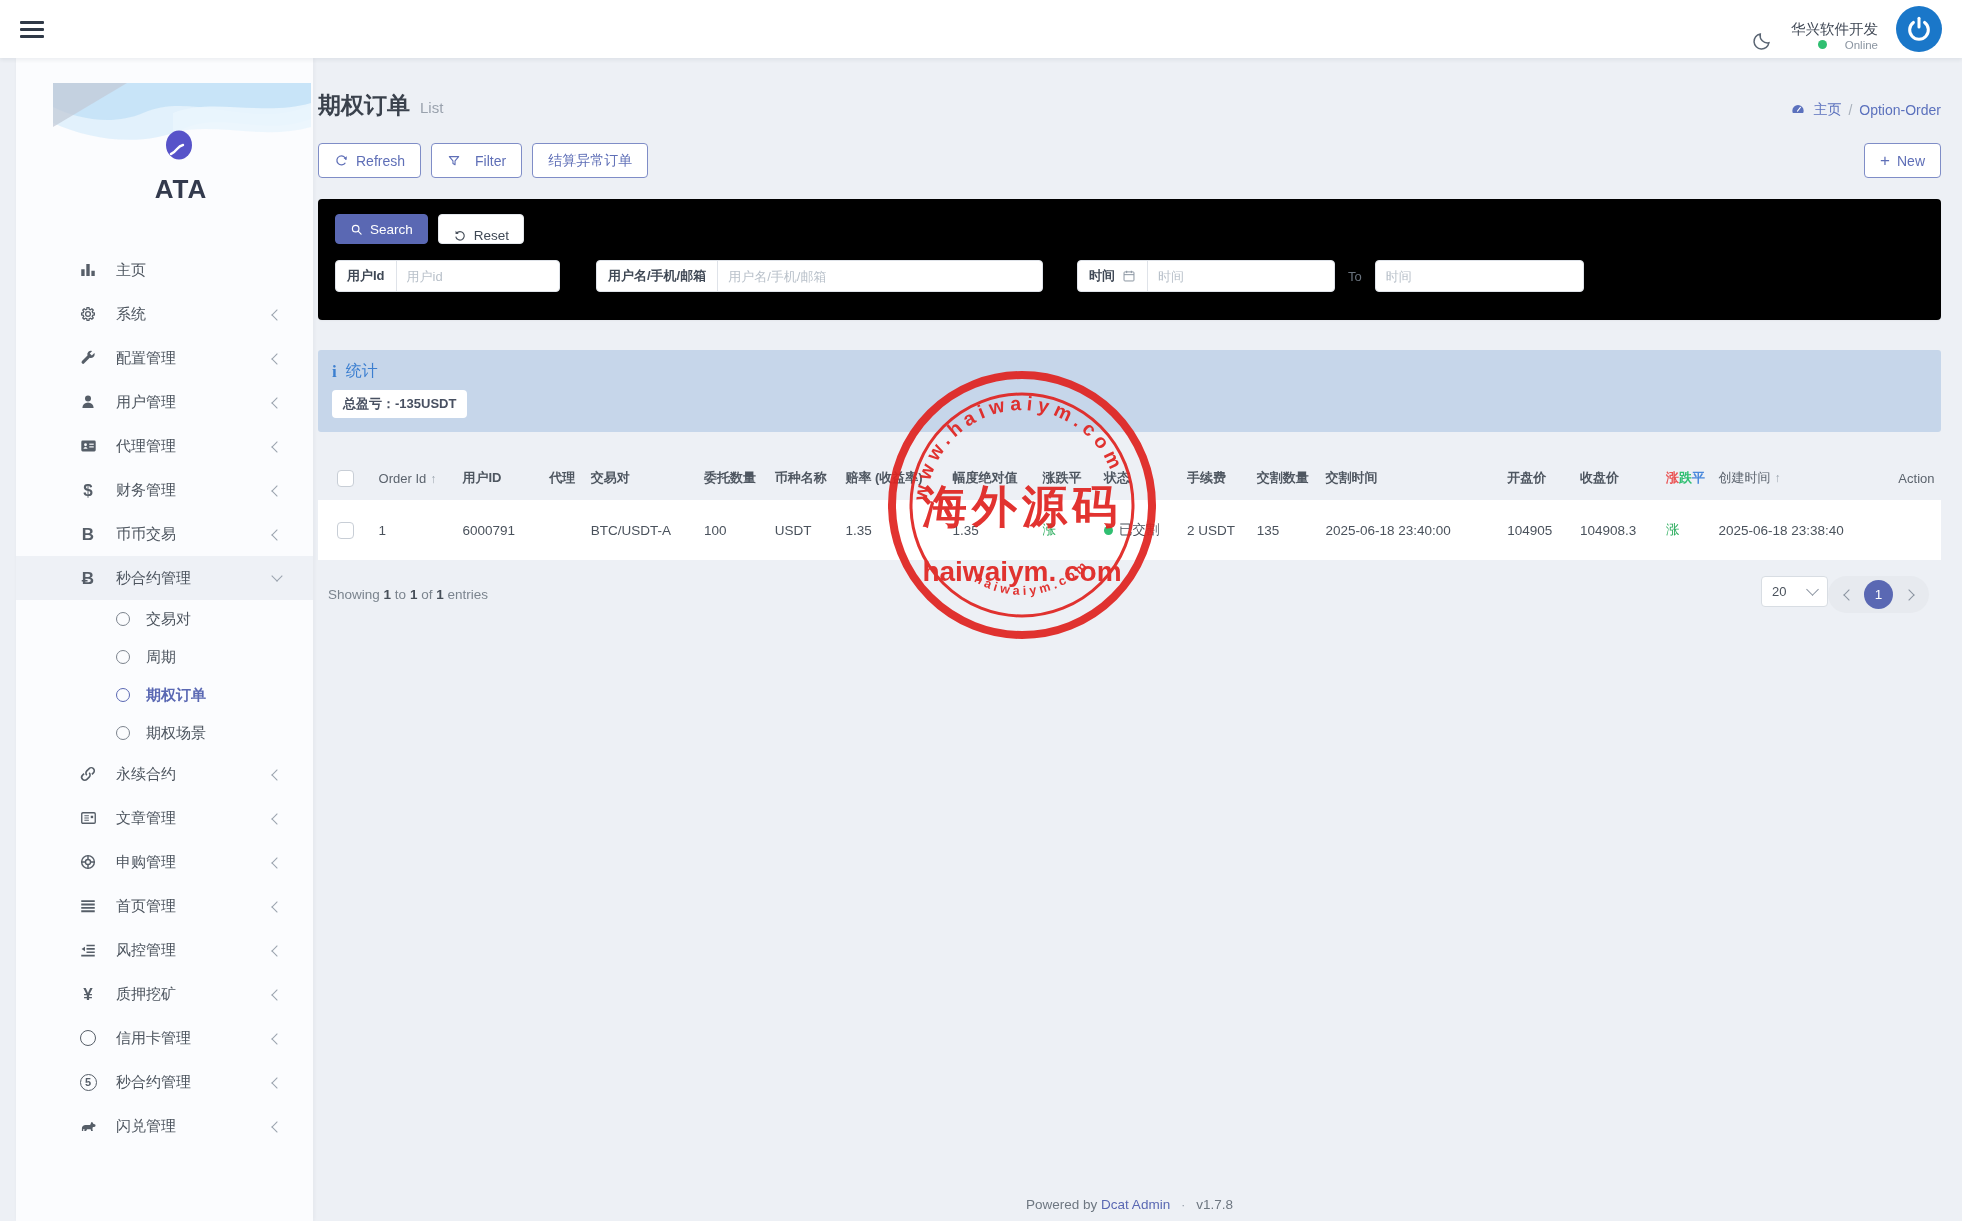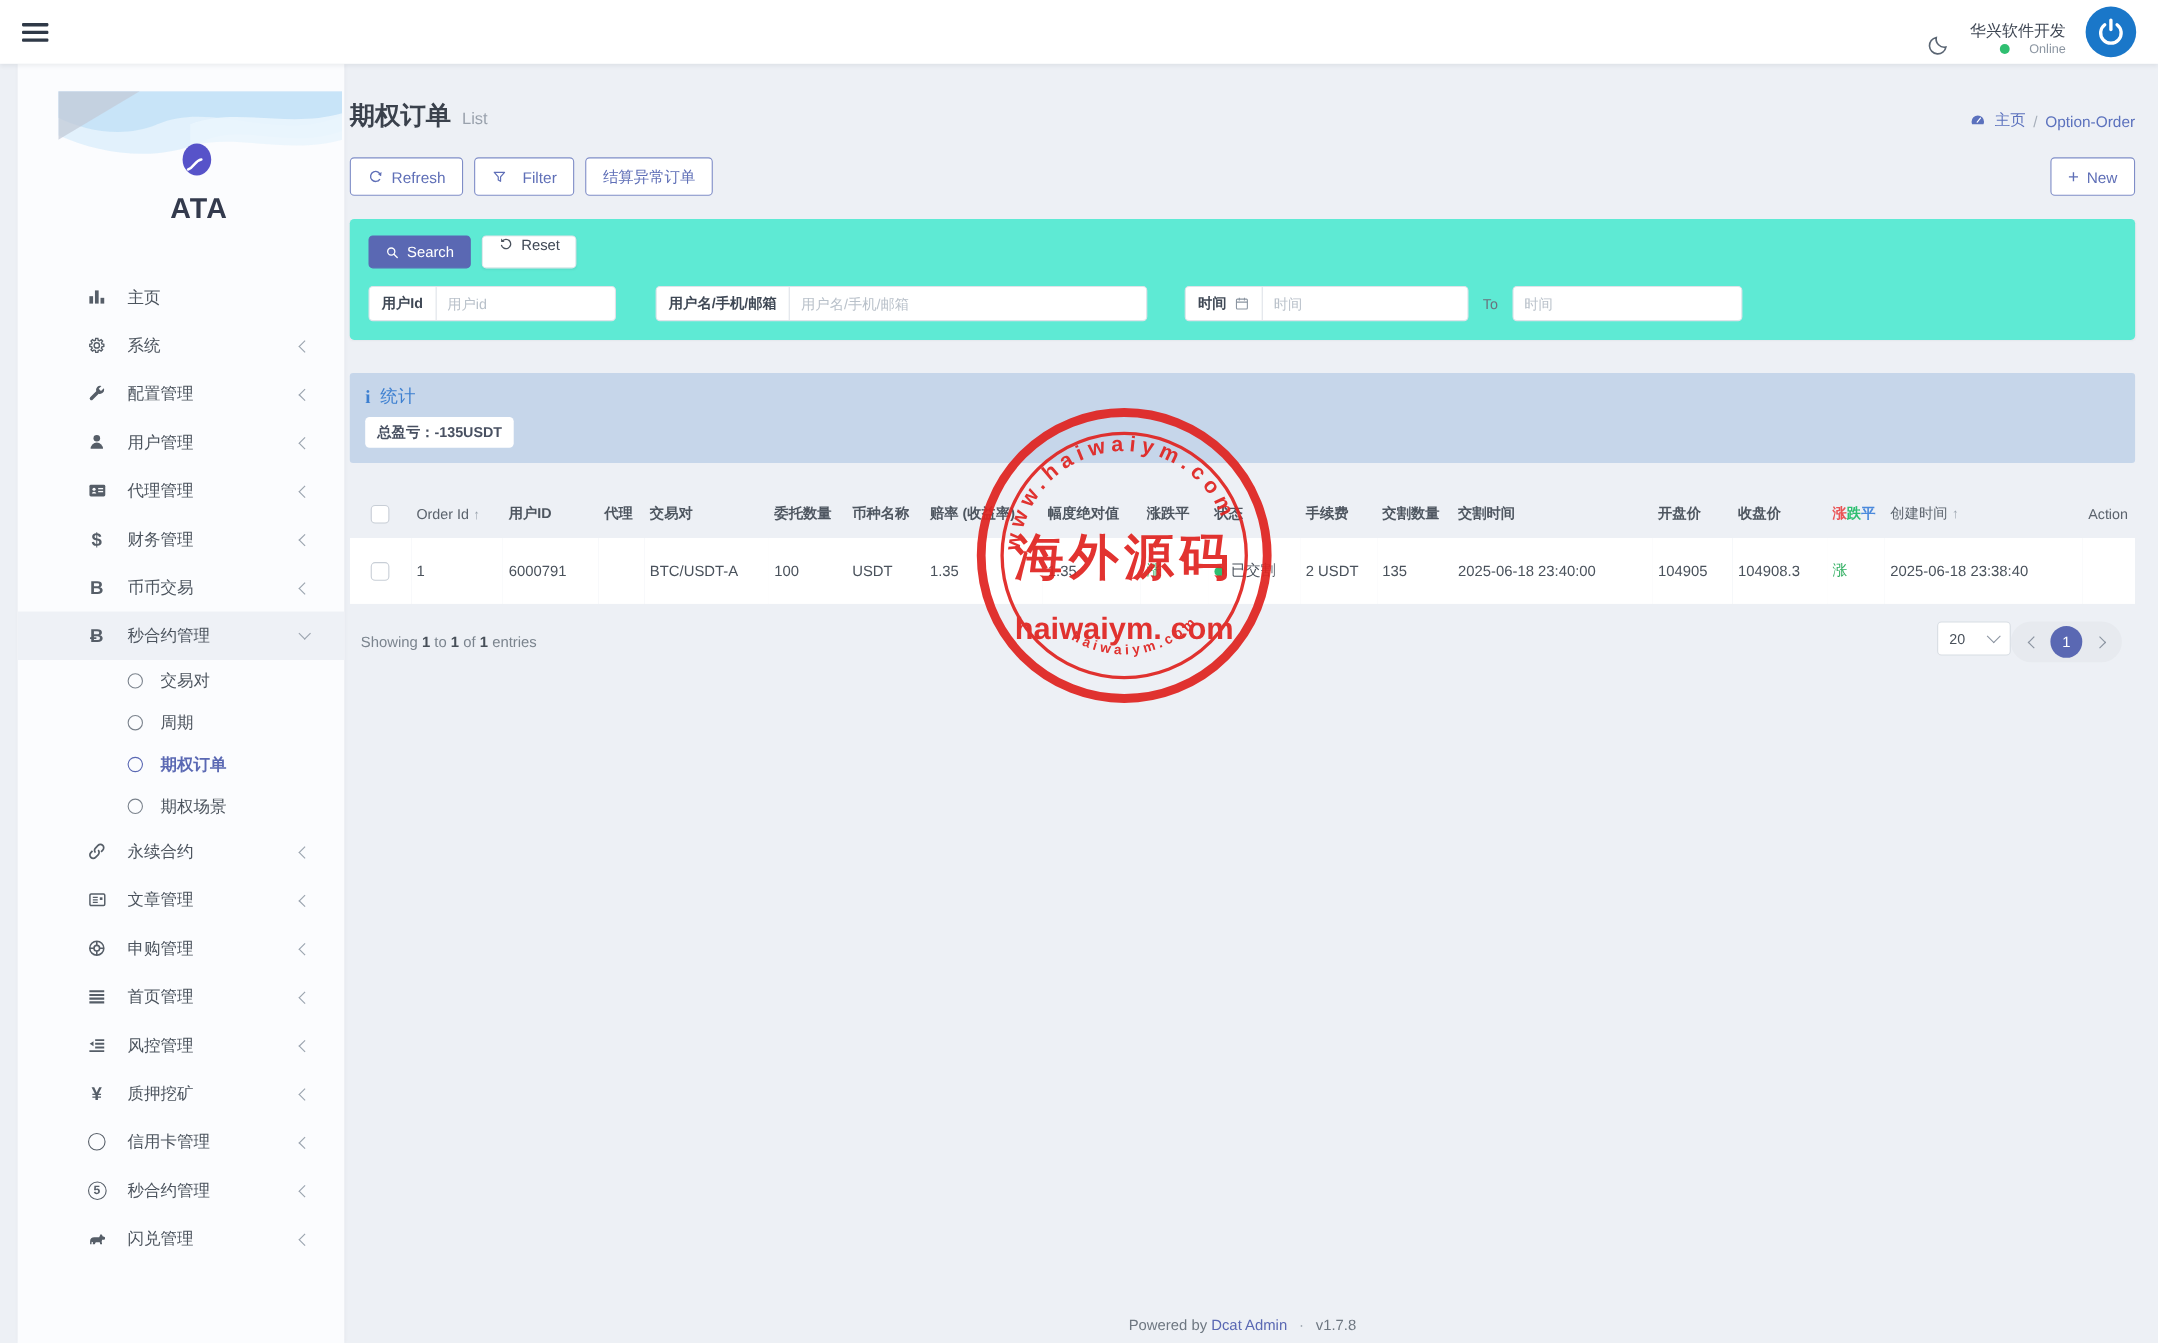--- a/index.html
+++ b/index.html
@@ -46,25 +46,25 @@
   .content{position:absolute;left:297px;top:58px;right:0;bottom:0;padding:0 21px;box-sizing:border-box}
   .page-head{display:flex;justify-content:space-between;align-items:flex-end;margin-top:32px}
   .ptitle{font-size:23px;font-weight:bold;color:#3a414c}
   .psub{font-size:15px;color:#9aa2ad;margin-left:10px}
   .crumb{display:flex;align-items:center;gap:7px;font-size:14px;color:#5b71bd;margin-bottom:2px}
   .crumb .sep{color:#a8b0bb}
   .toolbar{display:flex;justify-content:space-between;margin-top:22px}
   .tl{display:flex;gap:10px}
   .btn-outline{height:35px;padding:0 15px;border:1px solid #7f8dc7;border-radius:4px;background:#fff;color:#5f6fb7;
                font-size:14px;display:inline-flex;align-items:center;gap:7px;cursor:pointer;box-sizing:border-box}
-  .card{background:#5eead4;border-radius:4px;margin-top:21px;padding:15px 17px 17px;box-shadow:0 1px 2px rgba(0,0,0,.04)}
+  .card{background:#000000;border-radius:4px;margin-top:21px;padding:15px 17px 28px;box-shadow:0 1px 2px rgba(0,0,0,.04)}
   .btn-primary{height:30px;padding:0 14px;background:#5a68b3;border:1px solid #5a68b3;color:#fff;border-radius:4px;
                font-size:13.5px;display:inline-flex;align-items:center;gap:7px;cursor:pointer}
   .btn-plain{height:30px;padding:0 14px;background:#fff;border:1px solid #e3e7ec;color:#3f4855;border-radius:4px;
-             font-size:13.5px;display:inline-flex;align-items:flex-start;gap:7px;cursor:pointer;box-shadow:0 1px 2px rgba(0,0,0,.05)}
+             font-size:13.5px;display:inline-flex;align-items:flex-end;gap:7px;cursor:pointer;box-shadow:0 1px 2px rgba(0,0,0,.05)}
   .fields{display:flex;margin-top:16px;align-items:center}
   .group{display:flex;height:32px;border:1px solid #dfe3e9;border-radius:4px;background:#fff;overflow:hidden;box-sizing:border-box}
   .glabel{display:flex;align-items:center;padding:0 11px;font-size:13px;font-weight:bold;color:#3f4855;
           border-right:1px solid #dfe3e9;gap:7px;white-space:nowrap}
   .group input{border:0;outline:0;padding:0 10px;font-size:13px;color:#3f4855;flex:1;min-width:0;background:transparent}
   .group input::placeholder{color:#b9c1ca}
   .g1{width:225px}.g2{width:447px;margin-left:36px}.g3{width:258px;margin-left:34px}.g4{width:209px}
   .to{margin:0 13px;font-size:13px;color:#6a737e}
   
   .stats{background:#c6d6ea;border-radius:3px;margin-top:30px;padding:11px 14px 14px}

